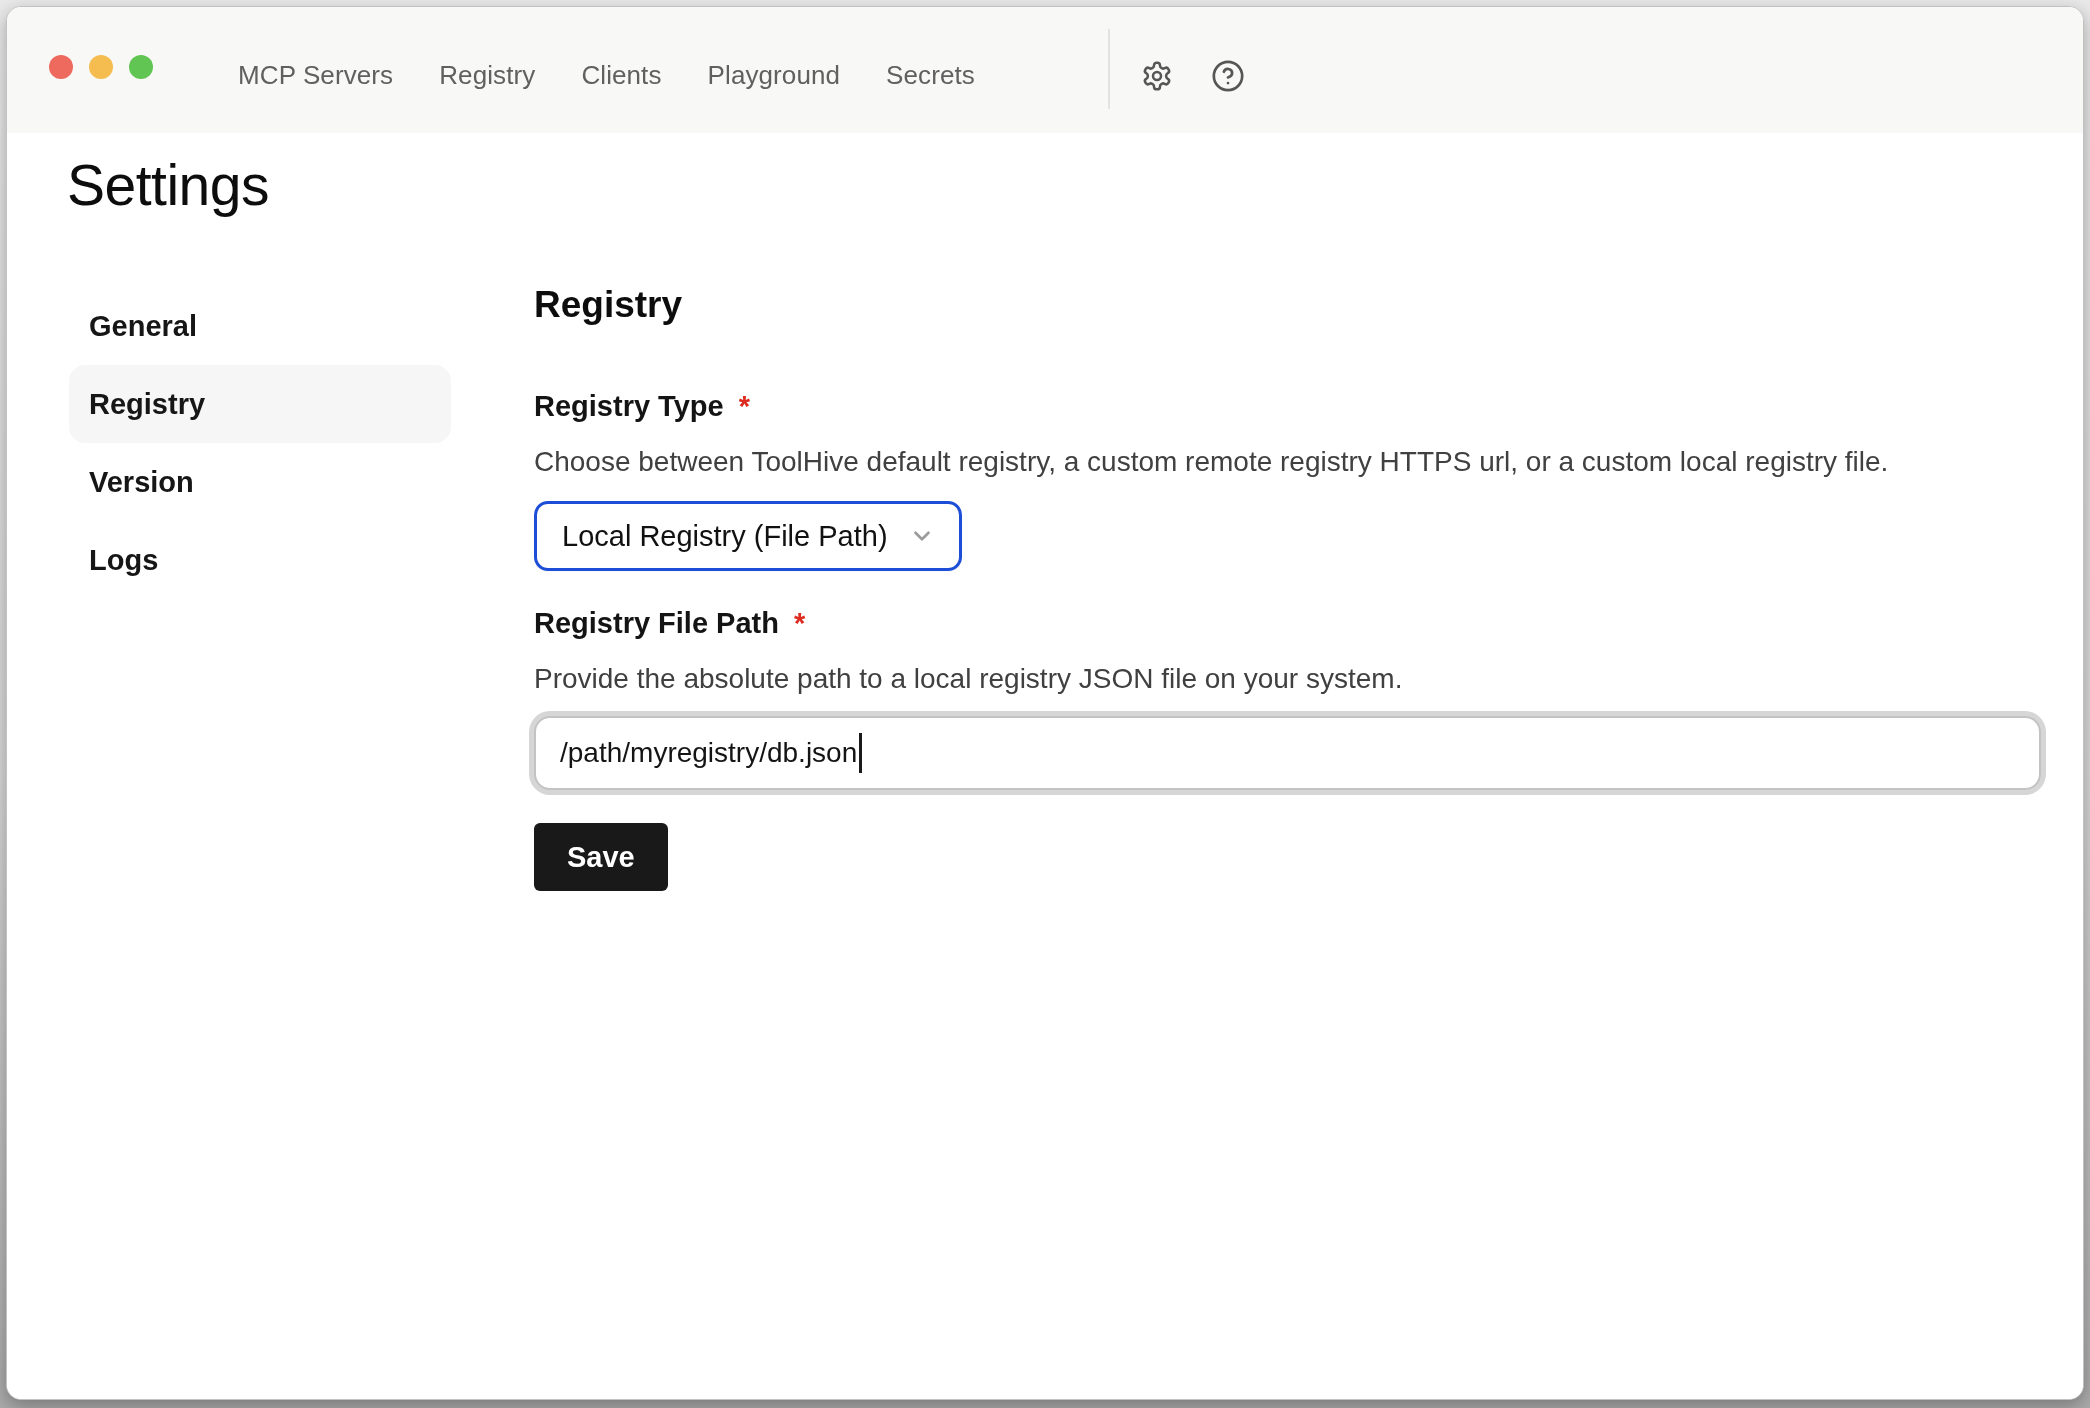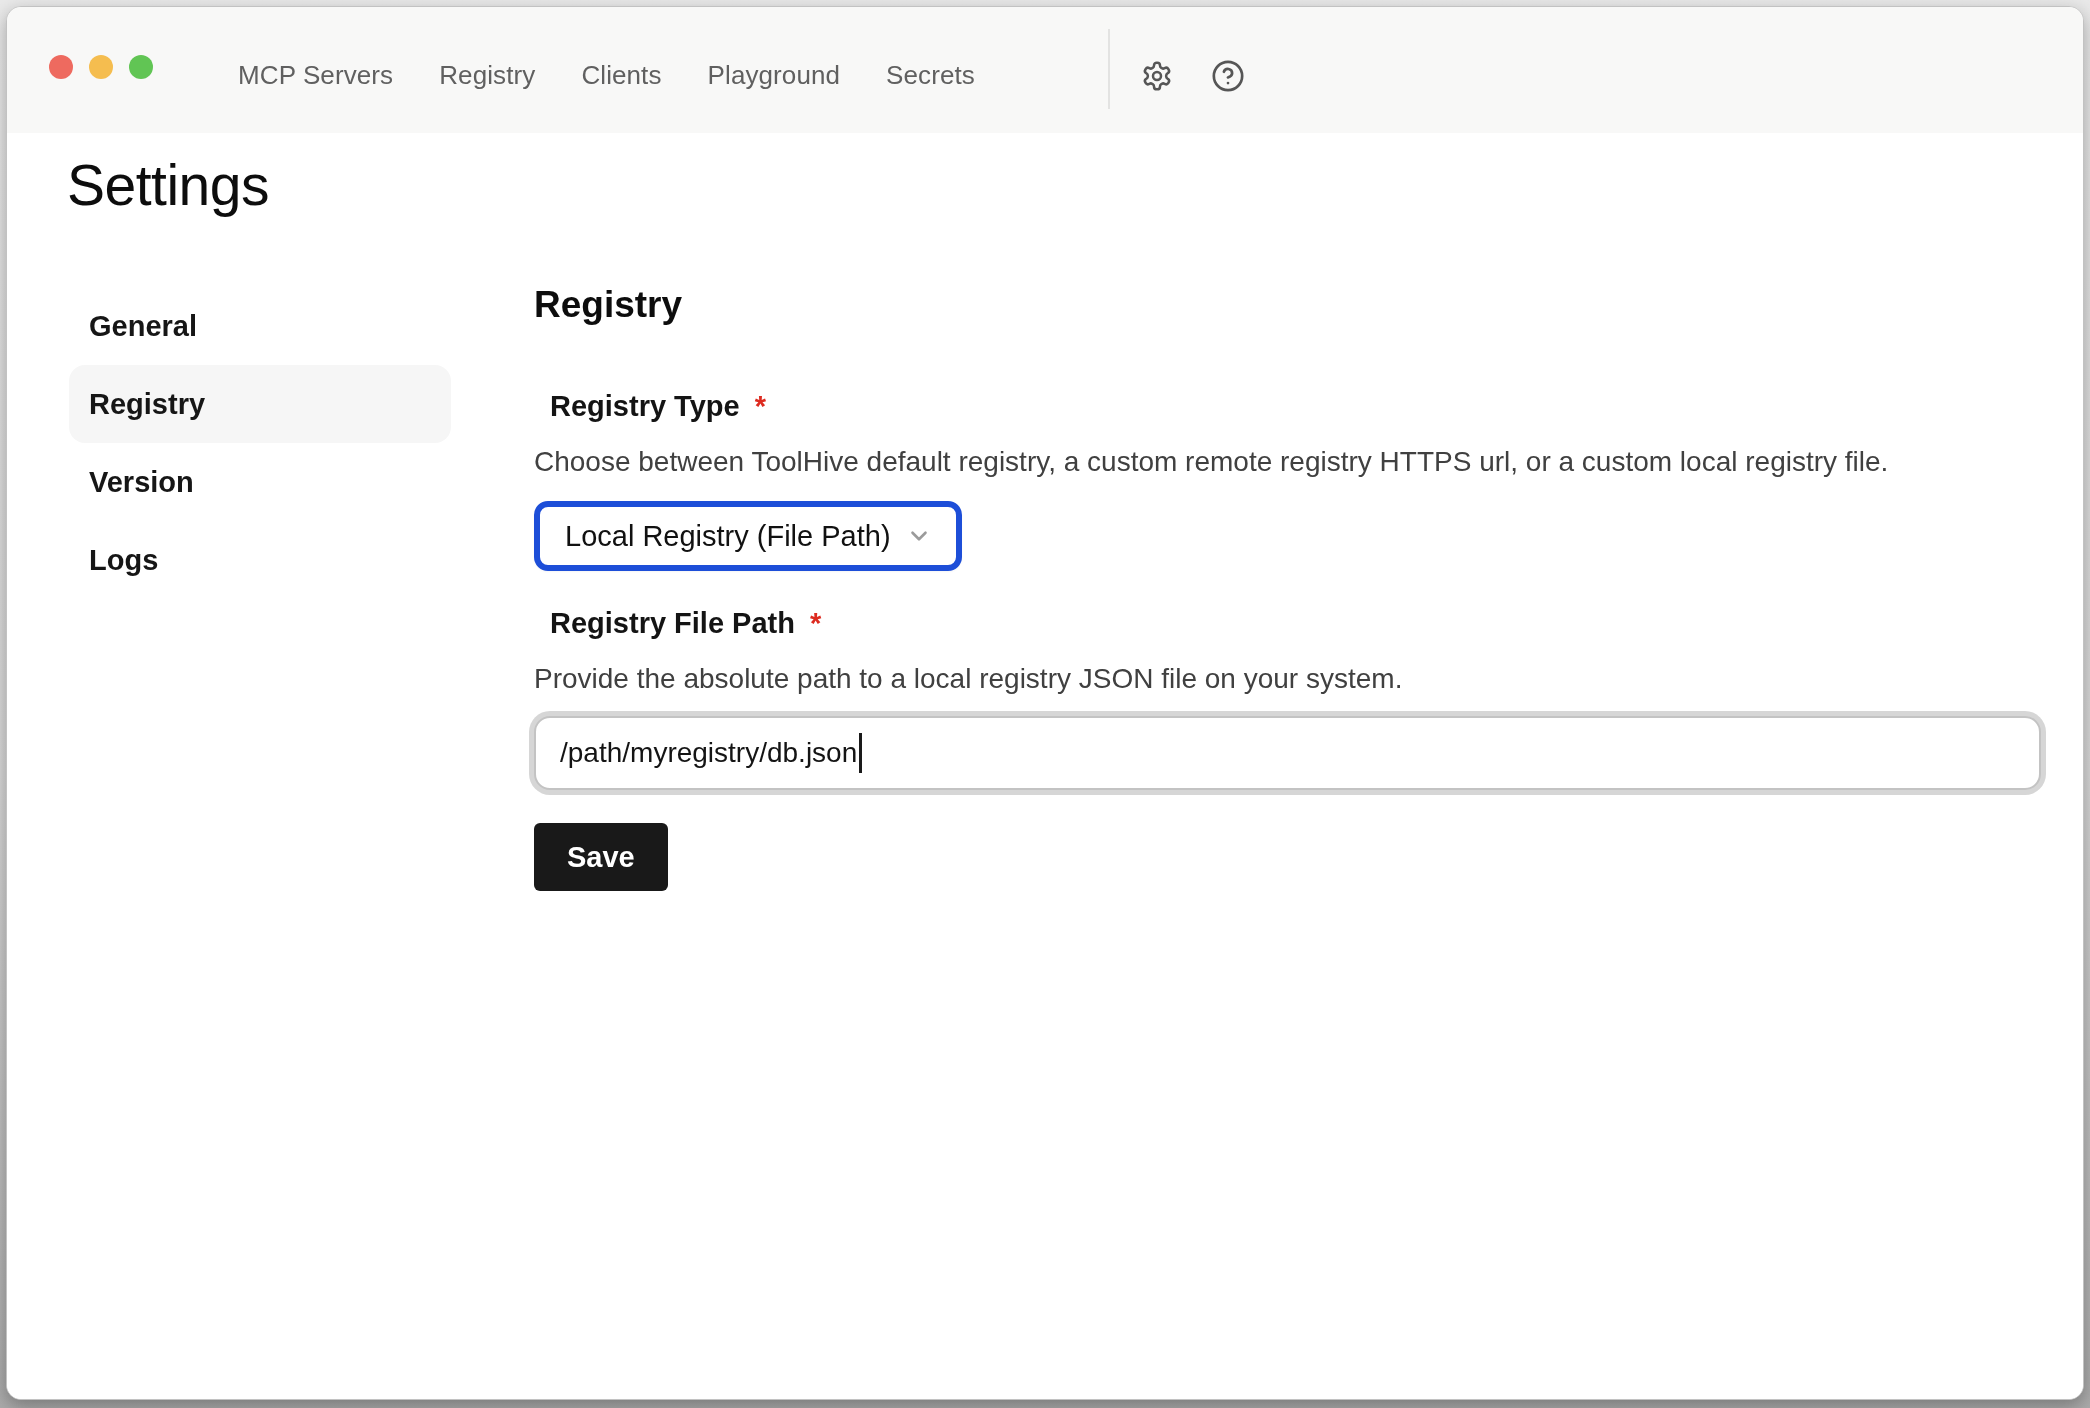--- a/index.html
+++ b/index.html
@@ -109,21 +109,21 @@
   .section-title {
     position: absolute;
     left: 0; top: 150px;
     font-size: 37px;
     font-weight: 700;
     color: #0d0d0d;
     line-height: 1.2;
   }
   .field-label {
     position: absolute;
-    left: 16px;
+    left: 0;
     font-size: 29px;
     font-weight: 700;
     color: #141414;
     line-height: 1.3;
     white-space: nowrap;
   }
   .field-label .required { color: #dd2b20; margin-left: 15px; font-weight: 700; }
   .field-desc {
     position: absolute;
     left: 0;
@@ -135,21 +135,21 @@
   .label-type  { top: 255px; }
   .desc-type   { top: 311px; }
   .label-path  { top: 472px; }
   .desc-path   { top: 528px; }
 
   .select-control {
     position: absolute;
     left: 0; top: 368px;
     width: 428px; height: 70px;
     background: #ffffff;
-    border: 6px solid #1d4ed8;
+    border: 3px solid #1d4ed8;
     border-radius: 14px;
     display: flex; align-items: center;
     padding: 0 24px 0 25px;
     box-shadow: 0 1px 2px rgba(0,0,0,0.04);
     cursor: default;
   }
   .select-control .select-value {
     font-size: 29px;
     color: #111111;
     flex: 1;

